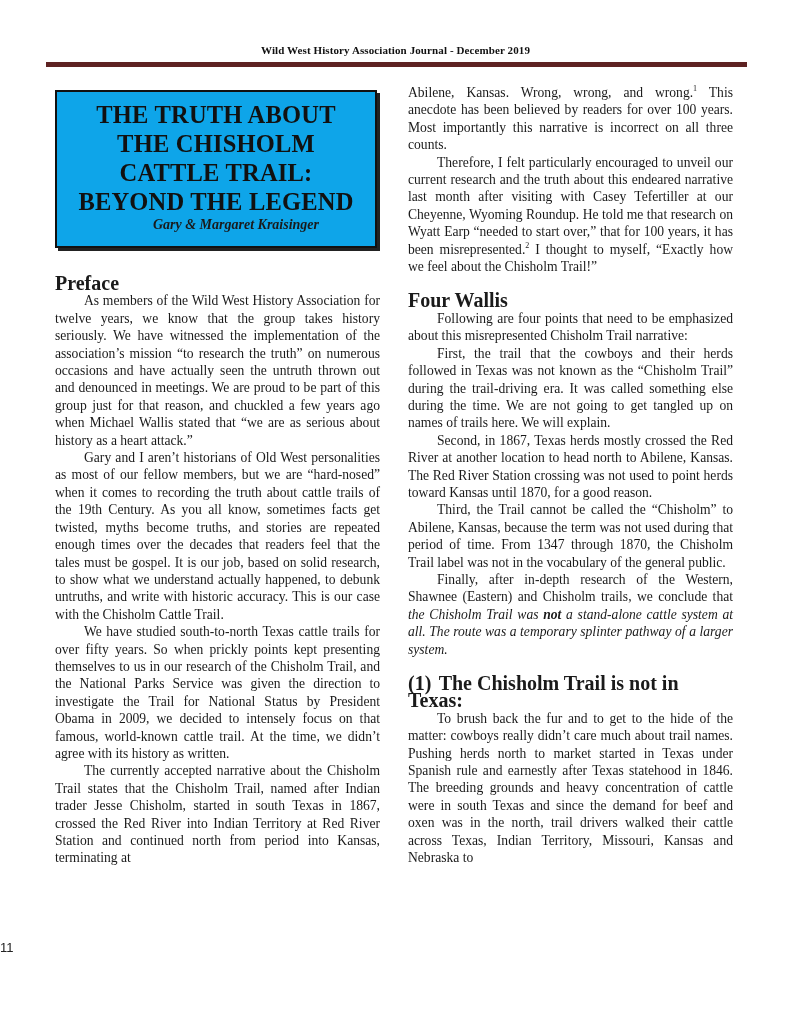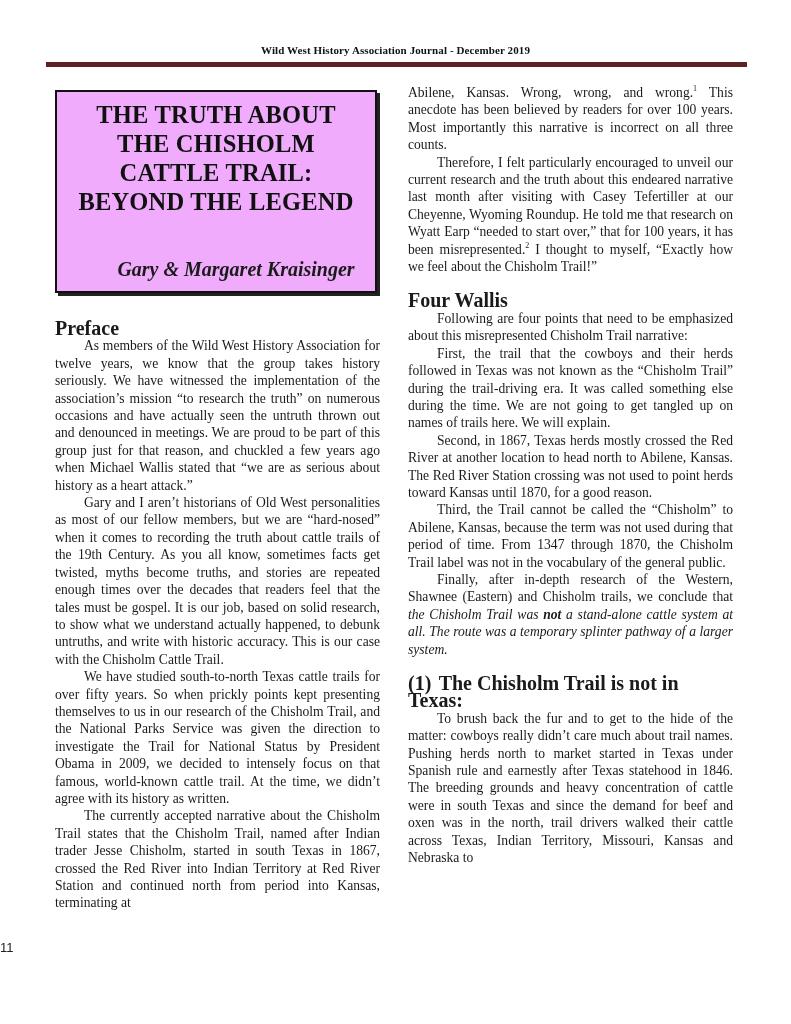--- a/index.html
+++ b/index.html
@@ -5,23 +5,23 @@
   html, body { margin: 0; padding: 0; background: #ffffff; }
   body { width: 791px; height: 1024px; position: relative; overflow: hidden;
          font-family: "Liberation Serif", "DejaVu Serif", serif; color: #1a1a1a; }
   .running-head { position: absolute; left: 0; right: 0; top: 44px; text-align: center;
          font-size: 11px; font-weight: bold; letter-spacing: 0.1px; color: #111; }
   .head-rule { position: absolute; left: 46px; width: 701px; top: 62px; height: 5px; background: #5e2222; }
   .col { position: absolute; top: 82px; width: 325px; font-size: 13.6px; line-height: 17.4px; }
   .col-left { left: 55px; }
   .col-right { left: 408px; top: 84px; }
   .title-box { position: relative; border: 2px solid #111; box-shadow: 3px 3px 0 #222; margin: 8px 0 0 0;
-         width: 322px; height: 203px; box-sizing: border-box; text-align: center; background:#f0abfc; }
+         width: 322px; height: 158px; box-sizing: border-box; text-align: center; background:#0ea5e9; }
   .title-text { font-weight: bold; font-size: 24.5px; line-height: 29px; margin-top: 8px; color: #111; letter-spacing: 0.2px; }
-  .byline { font-weight: bold; font-style: italic; font-size: 20px; position: absolute; left: 0; right: 0; bottom: 13px; padding-left: 40px; }
+  .byline { font-weight: bold; font-style: italic; font-size: 14px; position: absolute; left: 0; right: 0; bottom: 13px; padding-left: 40px; }
   p { margin: 0; text-align: justify; }
   p.ind { text-indent: 29px; }
   .section-head { font-weight: bold; font-size: 20px; margin: 0; }
   .preface-head { margin-top: 27px; }
   .gap { height: 17px; }
   sup { font-size: 8px; line-height: 0; vertical-align: 6px; }
   .ital { font-style: italic; }
   .page-num { position: absolute; top: 940px; left: 0; right: 0; text-align: left;
          font-family: "Liberation Sans", "DejaVu Sans", sans-serif; font-size: 13px; color: #222; }
   .num-head .num { display: inline-block; width: 26px; }

